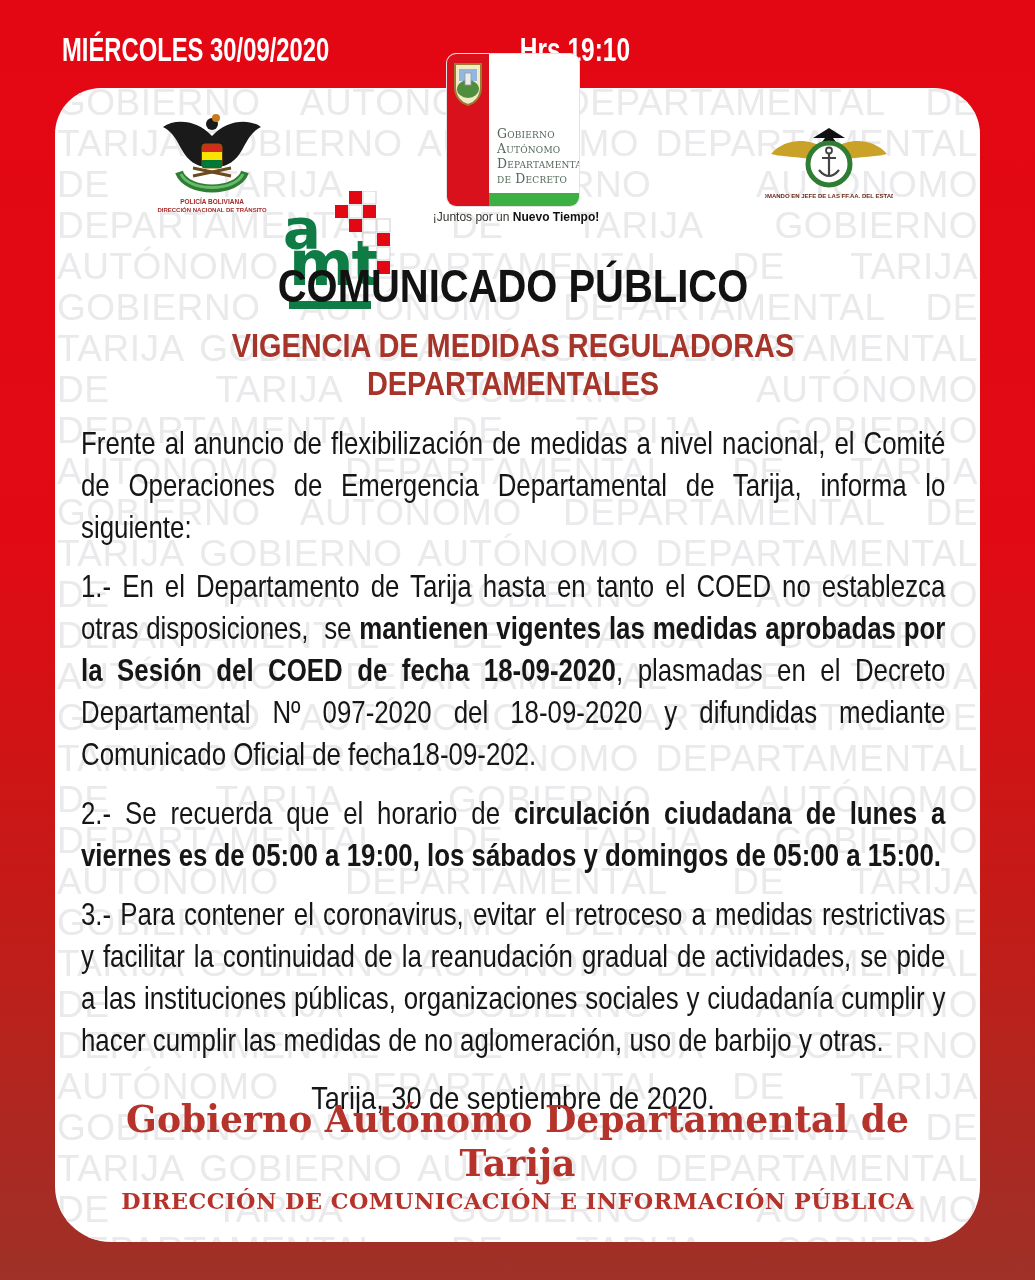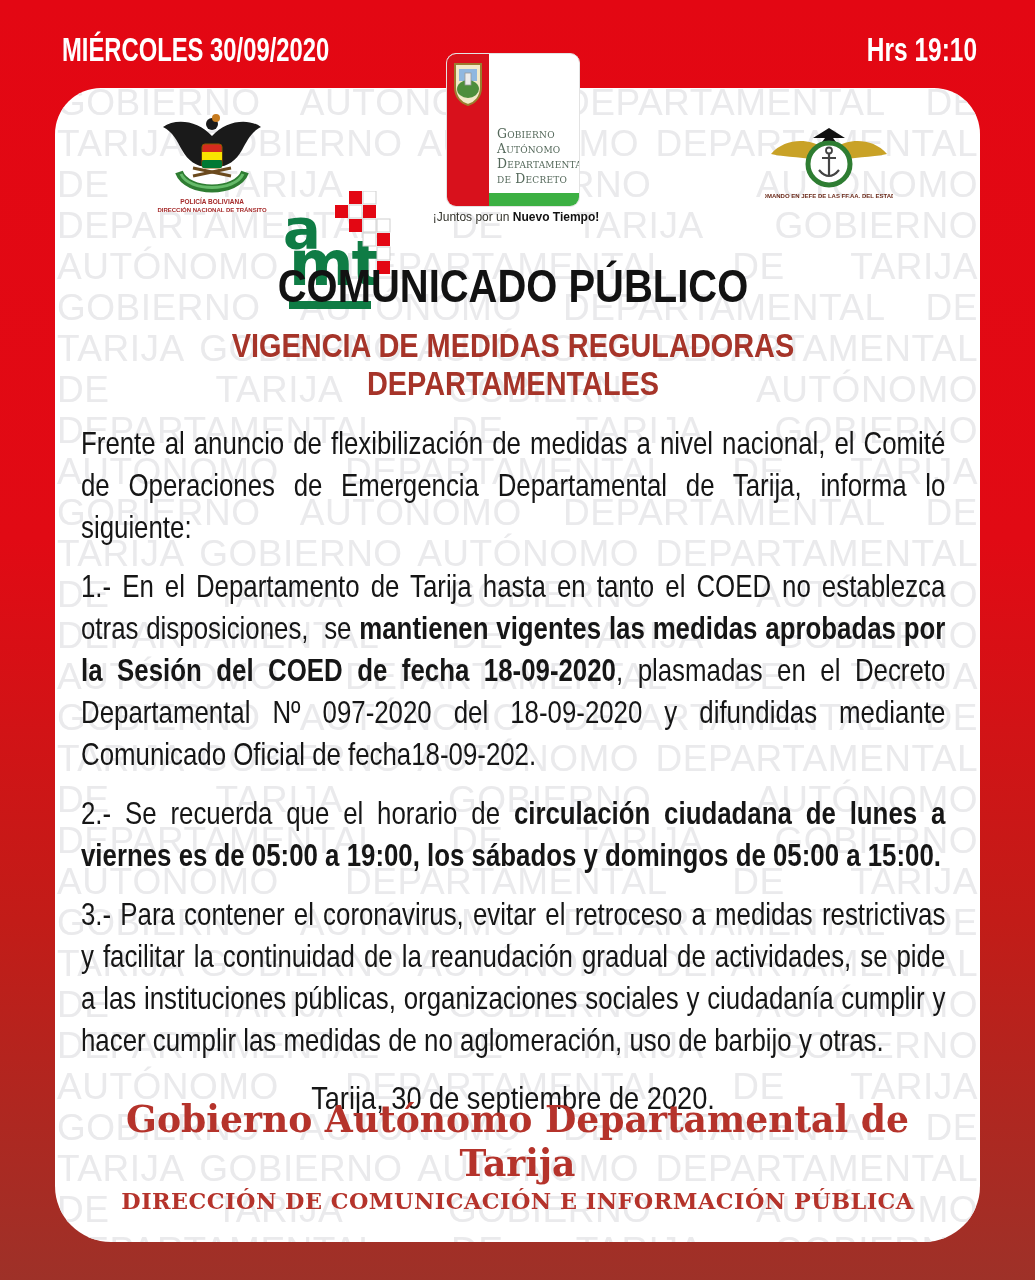--- a/index.html
+++ b/index.html
@@ -5,21 +5,21 @@
   * { margin:0; padding:0; box-sizing:border-box; }
   html,body { width:1035px; height:1280px; }
   body { font-family:"Liberation Sans", sans-serif; }
 
   .page {
     position:relative; width:1035px; height:1280px; overflow:hidden;
     background:linear-gradient(180deg,#E30713 0%, #E10A14 42%, #C21C18 72%, #9E3128 100%);
   }
 
   
-  .topbar { position:absolute; top:30px; left:62px; right:58px; display:flex; justify-content:space-between; color:#fff; }
+  .topbar { position:absolute; top:30px; left:62px; right:58px; display:flex; color:#fff;gap:33px; }
   .topbar .lbl { font-weight:bold; font-size:34px; letter-spacing:0; white-space:nowrap; }
   .hdr-date { transform:scaleX(0.70); transform-origin:0 50%; }
   .hdr-time { transform:scaleX(0.72); transform-origin:100% 50%; }
 
   
   .card {
     position:absolute; left:55px; top:88px; width:925px; height:1154px;
     background:#fff; border-radius:46px 46px 56px 56px; overflow:hidden;
   }
   .watermark {

